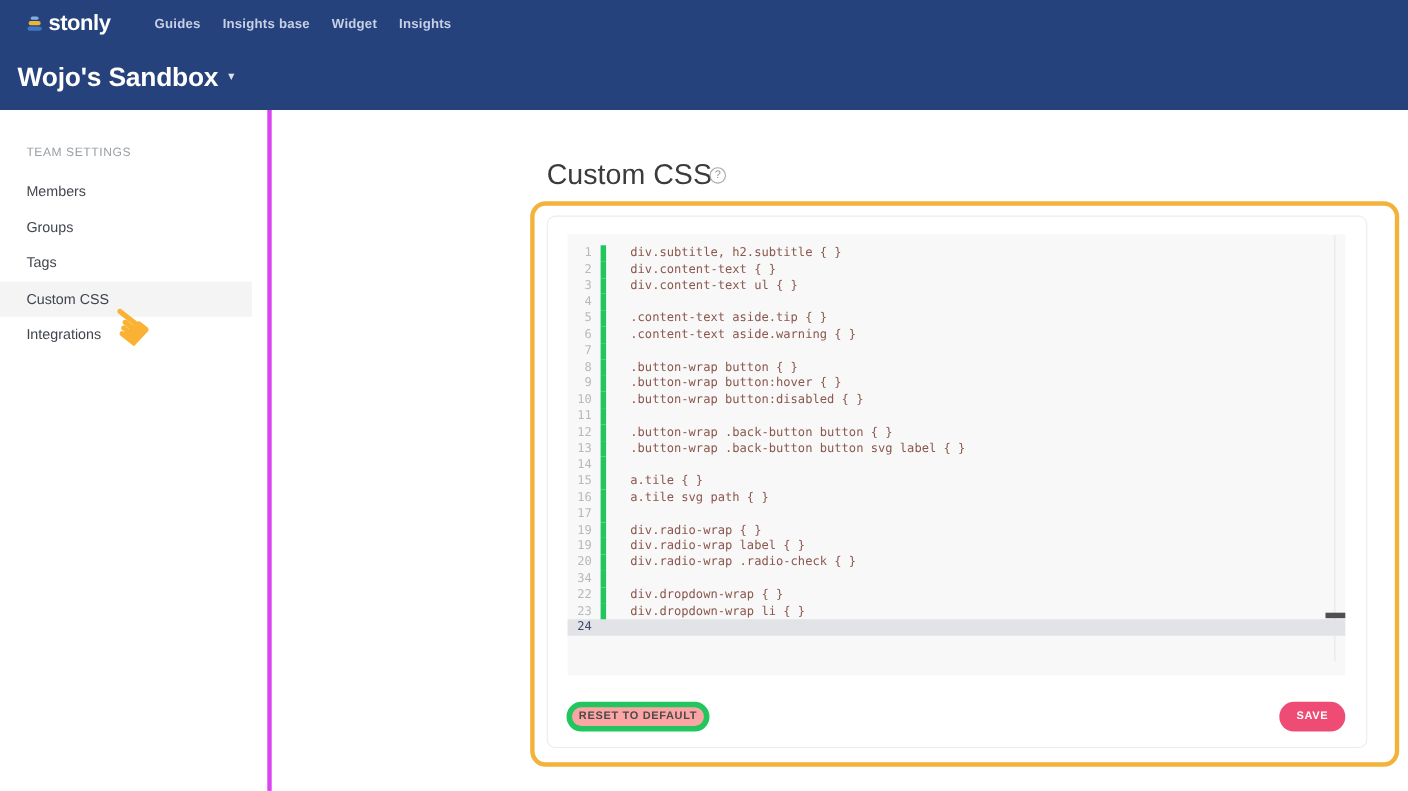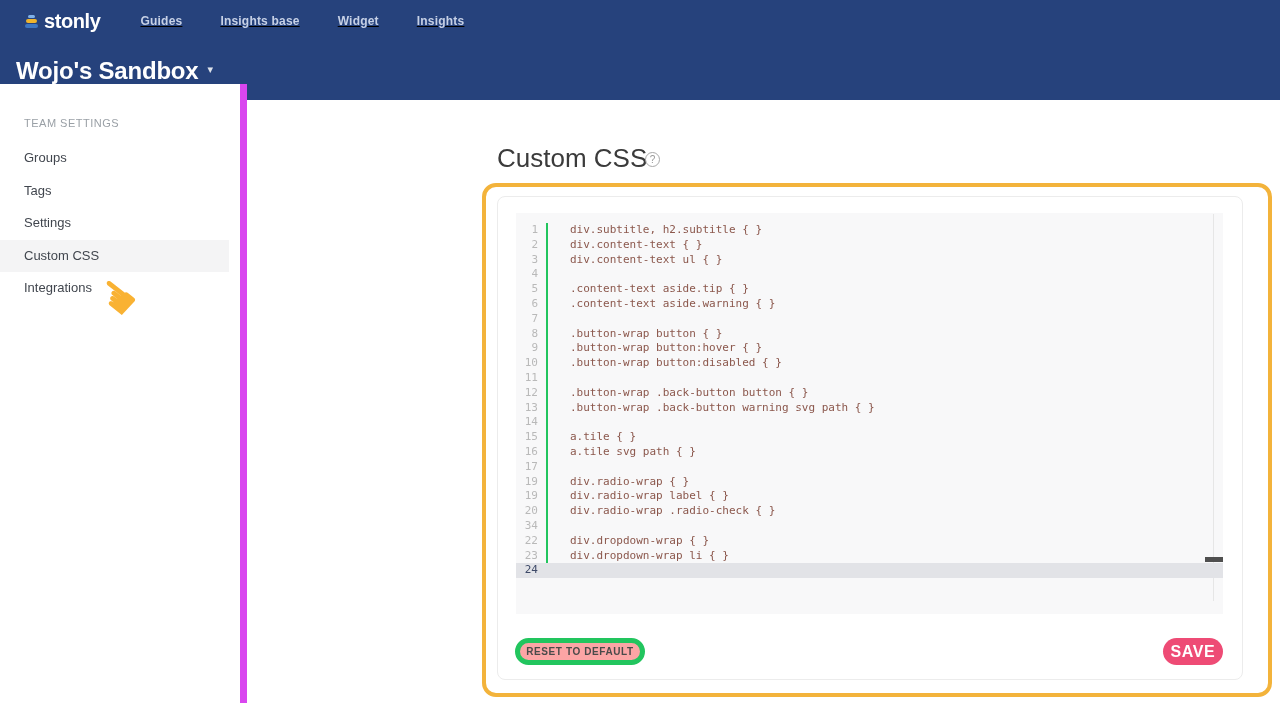--- a/index.html
+++ b/index.html
@@ -19,29 +19,29 @@
   
   .header{position:absolute;left:0;top:0;width:1280px;height:100px;background:var(--header-bg);}
   .nav-row{display:flex;align-items:center;padding:10px 0 0 24px;height:32px;}
   .logo{display:flex;align-items:center;cursor:pointer;margin-right:20px;}
   .logo-icon{display:inline-flex;flex-direction:column;align-items:center;margin-right:6px;width:14px;}
   .logo-icon i{display:block;border-radius:2px;}
   .logo-icon .b1{width:7px;height:3px;background:#7FB1E8;margin-bottom:1px;}
   .logo-icon .b2{width:11px;height:4px;background:#F0B42C;margin-bottom:1px;}
   .logo-icon .b3{width:13px;height:4px;background:#3E76C2;}
   .logo-text{color:#fff;font-size:20px;font-weight:700;letter-spacing:-0.4px;}
-  .top-nav{display:flex;align-items:flex-start;gap:38px;margin-left:20px;text-decoration:underline;}
+  .top-nav{display:flex;align-items:flex-start;gap:20px;margin-left:20px;}
   .nav-item{color:#C7D1E6;font-size:12px;font-weight:700;cursor:pointer;letter-spacing:0.2px;}
   .workspace{position:absolute;left:16px;top:57px;display:flex;cursor:pointer;}
   .workspace-name{color:#fff;font-size:24px;font-weight:700;letter-spacing:-0.2px;}
   .workspace .caret{color:rgba(255,255,255,0.85);font-size:11px;margin-left:9px;margin-top:6px;}
 
   
-  .sidebar{position:absolute;left:0;top:84px;width:247px;height:619px;background:#fff;
-    border-right:7px solid #d946ef;}
+  .sidebar{position:absolute;left:0;top:100px;width:247px;height:619px;background:#fff;
+    border-right:4px solid #d946ef;}
   .side-section-title{margin:33px 0 0 24px;font-size:11px;color:#9AA0A6;letter-spacing:0.5px;}
   .side-menu{margin-top:13px;}
   .side-item{height:32.5px;line-height:32.5px;padding-left:24px;font-size:13px;color:#41464E;
     cursor:pointer;width:100%;}
   .side-item.active{background:#F4F4F5;width:229px;}
   .hand{position:absolute;left:96px;top:270px;font-family:"DejaVu Sans",sans-serif;
     font-size:46px;color:var(--hand);transform:rotate(38deg);pointer-events:none;z-index:3;}
 
   
   .page-title{position:absolute;left:497px;top:143px;font-size:26px;font-weight:400;color:#3B3B3B;}
@@ -53,34 +53,34 @@
     border:4px solid var(--accent);border-radius:14px;}
   .card{position:absolute;left:11px;top:9px;width:746px;height:484px;background:#fff;
     border:1px solid #ECECEC;border-radius:8px;}
 
   
   .editor{position:absolute;left:18px;top:16px;width:707px;height:401px;background:var(--editor-bg);
     font-family:"DejaVu Sans Mono",monospace;font-size:11px;cursor:text;}
   .code-lines{position:relative;padding-top:10px;z-index:1;}
   .cm-line{display:flex;height:14.8px;line-height:14.8px;}
   .ln{display:inline-block;width:30px;min-width:30px;text-align:right;padding-right:8px;color:#B9B9B9;}
-  .code{flex:1;border-left:2px solid #22c55e;padding-left:22px;color:var(--code);white-space:pre;}
+  .code{flex:1;border-left:5px solid #22c55e;padding-left:22px;color:var(--code);white-space:pre;}
   .cm-line.active{background:var(--active-line-bg);justify-content:center;}
   .cm-line.active .ln{color:#3E4A68;}
   .cm-line.active .code{border-left-color:transparent;}
   .scroll-track{position:absolute;left:697px;top:1px;width:1px;height:387px;background:#E6E6E6;z-index:0;}
   .scroll-thumb{position:absolute;left:689px;top:344px;width:18px;height:5px;background:#4F4F4F;z-index:2;cursor:grab;}
 
   
   .btn-reset{position:absolute;left:17px;top:441px;width:130px;height:27px;background:#fca5a5;
     border:5px solid #22c55e;border-radius:14px;font-family:"Liberation Sans",sans-serif;
     font-size:10px;font-weight:700;letter-spacing:0.6px;color:#4A4A4A;cursor:pointer;}
   .btn-save{position:absolute;left:665px;top:441px;width:60px;height:27px;background:var(--save);
     border:none;border-radius:14px;font-family:"Liberation Sans",sans-serif;
-    font-size:16px;font-weight:700;letter-spacing:0.6px;color:#fff;cursor:pointer;}
+    font-size:10px;font-weight:700;letter-spacing:0.6px;color:#fff;cursor:pointer;}
 </style>
 </head>
 <body>
 
 <div class="page">
 
   <div class="header">
     <div class="nav-row">
       <div class="logo">
         <span class="logo-icon">
@@ -99,23 +99,23 @@
     </div>
     <div class="workspace">
       <span class="workspace-name">Wojo's Sandbox</span>
       <span class="caret">▾</span>
     </div>
   </div>
 
   <div class="sidebar">
     <div class="side-section-title">TEAM SETTINGS</div>
     <div class="side-menu">
+        <div class="side-item">Members</div>
         <div class="side-item">Groups</div>
         <div class="side-item">Tags</div>
-        <div class="side-item">Settings</div>
         <div class="side-item active">Custom CSS</div>
         <div class="side-item">Integrations</div>
       </div>
   </div>
   <div class="hand">☚</div>
 
   <div class="page-title">Custom CSS</div>
   <div class="help-icon">?</div>
 
   <div class="panel">
@@ -166,21 +166,21 @@
             <div class="cm-line">
               <span class="ln">11</span>
               <span class="code"></span>
             </div>
             <div class="cm-line">
               <span class="ln">12</span>
               <span class="code">.button-wrap .back-button button { }</span>
             </div>
             <div class="cm-line">
               <span class="ln">13</span>
-              <span class="code">.button-wrap .back-button warning svg path { }</span>
+              <span class="code">.button-wrap .back-button button svg label { }</span>
             </div>
             <div class="cm-line">
               <span class="ln">14</span>
               <span class="code"></span>
             </div>
             <div class="cm-line">
               <span class="ln">15</span>
               <span class="code">a.tile { }</span>
             </div>
             <div class="cm-line">

